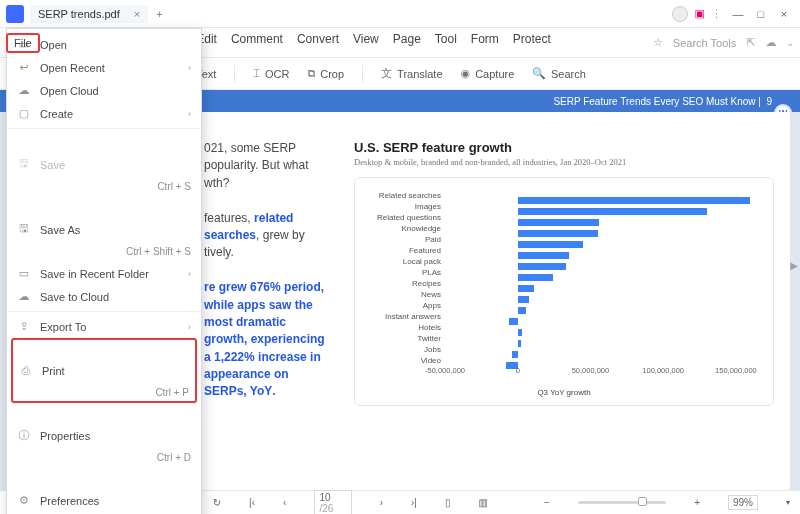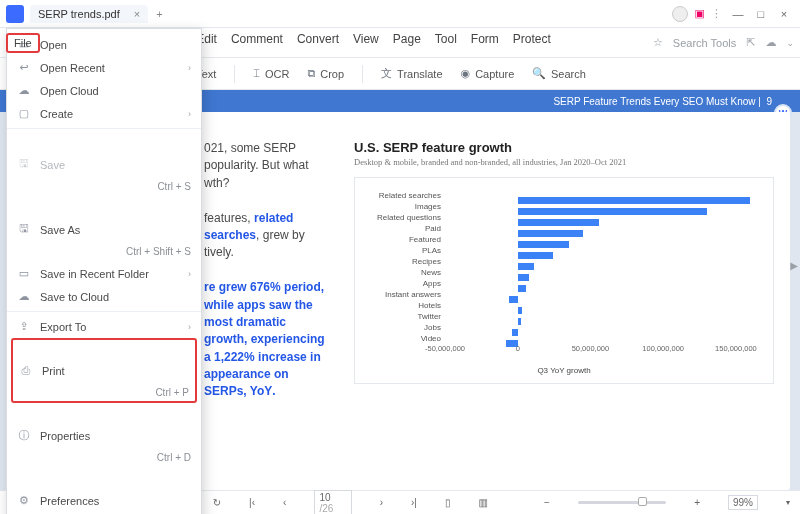--- a/index.html
+++ b/index.html
@@ -34,21 +34,21 @@
   .w-badge{ position:absolute; right:8px; top:14px; width:18px;height:18px;border-radius:50%;background:#fff;color:#3b6cff;font-size:9px;font-weight:bold;display:flex;align-items:center;justify-content:center;border:2px solid #d7e3f7;}
 
   .content{ position:absolute; top:112px; left:46px; right:10px; bottom:24px; background:#fff; border-radius:3px; overflow:hidden;}
   .content-inner{ padding:28px 20px 12px 158px; display:flex; gap:26px;}
   .left-col{ width:124px; flex-shrink:0; font-size:12px; color:#3153c7; line-height:1.45;}
   .left-col .blk{color:#4a4a4a;}
   .left-col .hl{color:#2457e6; font-weight:600;}
   .right-col{ flex:1; }
   .chart-title{ font-size:13px; font-weight:700; color:#222; margin-bottom:2px;}
   .chart-sub{ font-size:8.5px; color:#777; margin-bottom:10px;font-family:Liberation Serif, serif;}
-  .chart-box{ border:1px solid #e4e7ec; border-radius:0; padding:12px 8px 8px 8px; width:420px;}
+  .chart-box{ border:1px solid #e4e7ec; border-radius:6px; padding:12px 8px 8px 8px; width:420px;}
   .bar-row{ display:flex; align-items:center; height:11px;}
   .bar-lbl{ width:82px; text-align:right; font-size:8px; color:#555; padding-right:4px;}
   .bar-track{ flex:1; position:relative;}
   .bar-fill{ position:absolute; left:42px; top:1px; height:7.5px; background:#3b82f6;}
   .axis{ position:relative; height:18px; margin-left:82px;}
   .tick{ position:absolute; font-size:7.5px; color:#666; transform:translateX(-50%);}
   .xlabel{ text-align:center; font-size:8px; color:#444; margin-top:4px;}
 
   .file-menu{ position:absolute; top:28px; left:6px; width:196px; background:#fff; border:1px solid #d9dde3; box-shadow:2px 4px 12px rgba(0,0,0,.18); z-index:40; padding:4px 0;}
   .mi{ display:flex; align-items:center; padding:5px 10px; font-size:11px; color:#494949; gap:9px; position:relative;}
@@ -190,29 +190,41 @@
                 <div class="bar-fill" style="left: 72.7273px; width: 189.091px;"></div>
               </div>
             </div>
             <div class="bar-row">
               <div class="bar-lbl">Related questions</div>
               <div class="bar-track">
                 <div class="bar-fill" style="left: 72.7273px; width: 81.4545px;"></div>
               </div>
             </div>
             <div class="bar-row">
+              <div class="bar-lbl">Knowledge</div>
+              <div class="bar-track">
+                <div class="bar-fill" style="left: 72.7273px; width: 80px;"></div>
+              </div>
+            </div>
+            <div class="bar-row">
               <div class="bar-lbl">Paid</div>
               <div class="bar-track">
                 <div class="bar-fill" style="left: 72.7273px; width: 65.4545px;"></div>
               </div>
             </div>
             <div class="bar-row">
               <div class="bar-lbl">Featured</div>
               <div class="bar-track">
                 <div class="bar-fill" style="left: 72.7273px; width: 50.9091px;"></div>
+              </div>
+            </div>
+            <div class="bar-row">
+              <div class="bar-lbl">Local pack</div>
+              <div class="bar-track">
+                <div class="bar-fill" style="left: 72.7273px; width: 48px;"></div>
               </div>
             </div>
             <div class="bar-row">
               <div class="bar-lbl">PLAs</div>
               <div class="bar-track">
                 <div class="bar-fill" style="left: 72.7273px; width: 34.9091px;"></div>
               </div>
             </div>
             <div class="bar-row">
               <div class="bar-lbl">Recipes</div>

